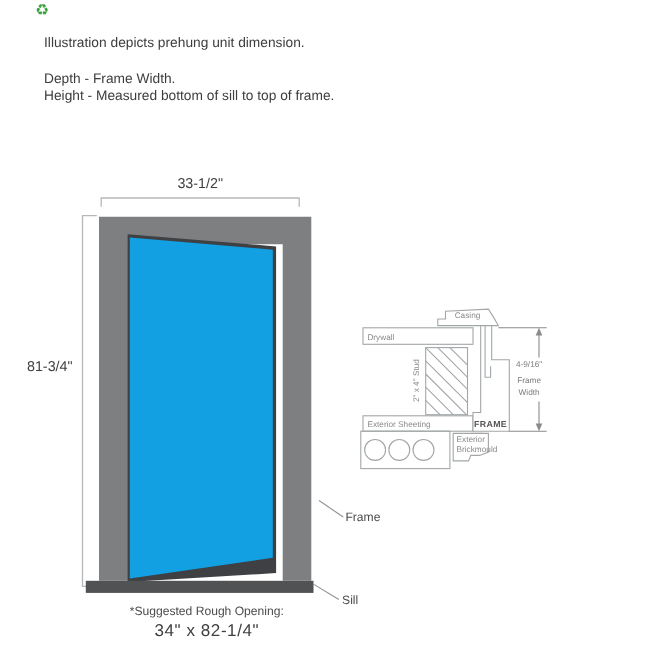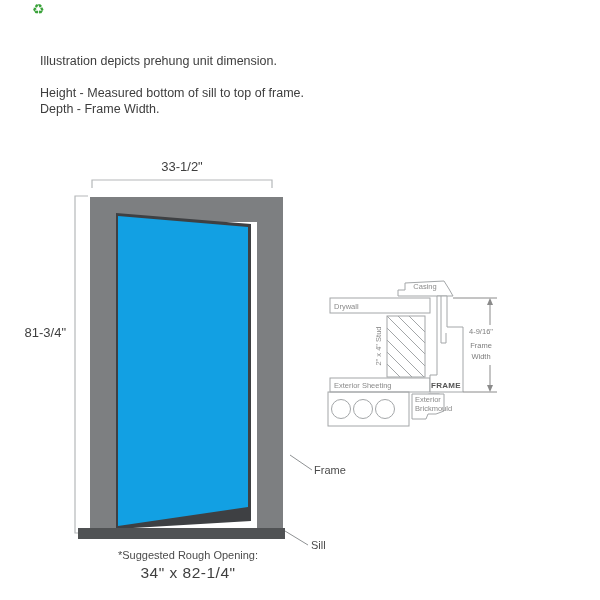--- a/index.html
+++ b/index.html
@@ -1,19 +1,19 @@
 <!DOCTYPE html>
 <html><head>
 <meta charset="utf-8">
 <style>
   html,body{margin:0;padding:0;background:#ffffff;}
   #canvas{position:relative;width:600px;height:600px;background:#ffffff;overflow:hidden;
           font-family:"Liberation Sans",sans-serif;}
   #badge{position:absolute;left:32px;top:2px;font-size:14px;color:#3aa23a;line-height:1;}
-  #intro{position:absolute;left:40px;top:54px;color:#3d3d3d;font-size:12.5px;line-height:15.4px;}
+  #intro{position:absolute;left:40px;top:32px;color:#3d3d3d;font-size:12.5px;line-height:15.4px;}
   #intro .first{margin:0 0 17px 0;}
   #intro p{margin:0;}
   svg text{font-family:"Liberation Sans",sans-serif;}
   .dim-label{font-size:13px;fill:#3f3f3f;}
   .dim-line{stroke:#b5b8ba;stroke-width:1.2;fill:none;}
   .leader{stroke:#8f9294;stroke-width:1;fill:none;}
   .callout{font-size:11px;fill:#4b4b4b;}
   .ro-note{font-size:11px;fill:#4b4b4b;}
   .ro-size{font-size:15.5px;fill:#3f3f3f;letter-spacing:.5px;}
   .cs-line{stroke:#a3a6a8;stroke-width:1;fill:none;}
@@ -25,22 +25,22 @@
 </style>
 </head>
 <body>
 
 <div id="canvas">
 
   <div id="badge">♻</div>
 
   <div id="intro">
     <p class="first">Illustration depicts prehung unit dimension.</p>
+    <p>Depth - Frame Width.</p>
     <p>Height - Measured bottom of sill to top of frame.</p>
-    <p>Depth - Frame Width.</p>
   </div>
 
   <svg width="600" height="600" viewBox="0 0 600 600" style="position:absolute;left:0;top:0;">
 
     <text x="182" y="171" text-anchor="middle" class="dim-label">33-1/2"</text>
     <path d="M92,188 L92,180 L272,180 L272,188" class="dim-line"></path>
 
     <text x="66" y="337" text-anchor="end" class="dim-label">81-3/4"</text>
     <path d="M88,196 L75,196 L75,533 L88,533" class="dim-line"></path>
 

